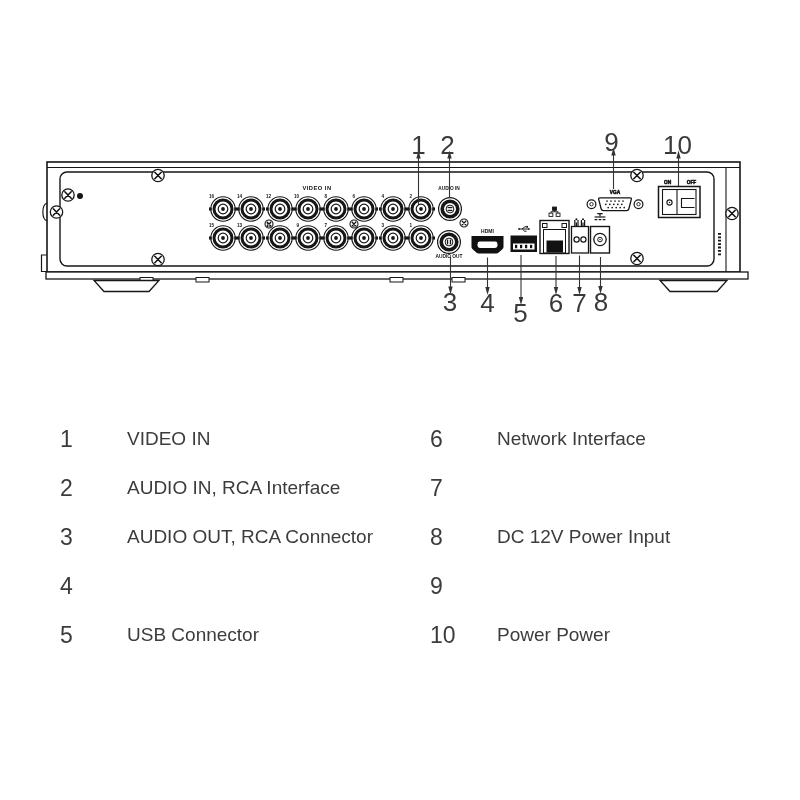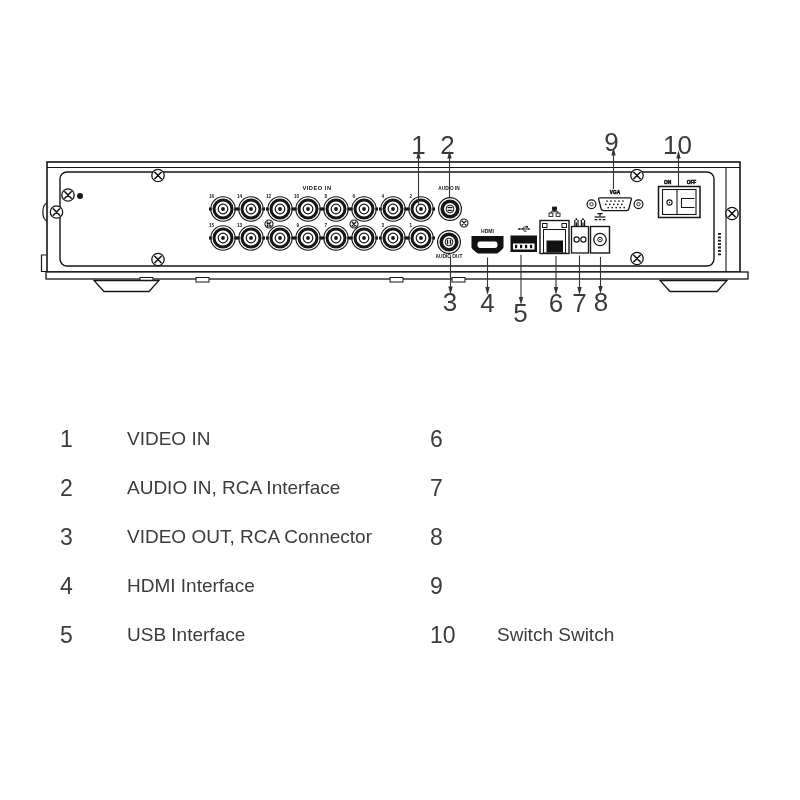--- a/index.html
+++ b/index.html
@@ -339,44 +339,45 @@
     <div class="lrow">
       <div class="lnum">1</div>
       <div class="llab">VIDEO IN</div>
     </div>
     <div class="lrow">
       <div class="lnum">2</div>
       <div class="llab">AUDIO IN, RCA Interface</div>
     </div>
     <div class="lrow">
       <div class="lnum">3</div>
-      <div class="llab">VIDEO OUT, RCA Connector</div>
+      <div class="llab">AUDIO OUT, RCA Connector</div>
     </div>
     <div class="lrow">
       <div class="lnum">4</div>
-      <div class="llab">HDMI Interface</div>
     </div>
     <div class="lrow">
       <div class="lnum">5</div>
-      <div class="llab">USB Interface</div>
+      <div class="llab">USB Connector</div>
     </div>
   </div>
 
   <div class="legend-col col-right">
     <div class="lrow">
       <div class="lnum">6</div>
+      <div class="llab">Network Interface</div>
     </div>
     <div class="lrow">
       <div class="lnum">7</div>
     </div>
     <div class="lrow">
       <div class="lnum">8</div>
+      <div class="llab">DC 12V Power Input</div>
     </div>
     <div class="lrow">
       <div class="lnum">9</div>
     </div>
     <div class="lrow">
       <div class="lnum">10</div>
-      <div class="llab">Switch Switch</div>
+      <div class="llab">Power Power</div>
     </div>
   </div>
 
 </div>
 
 </body></html>

